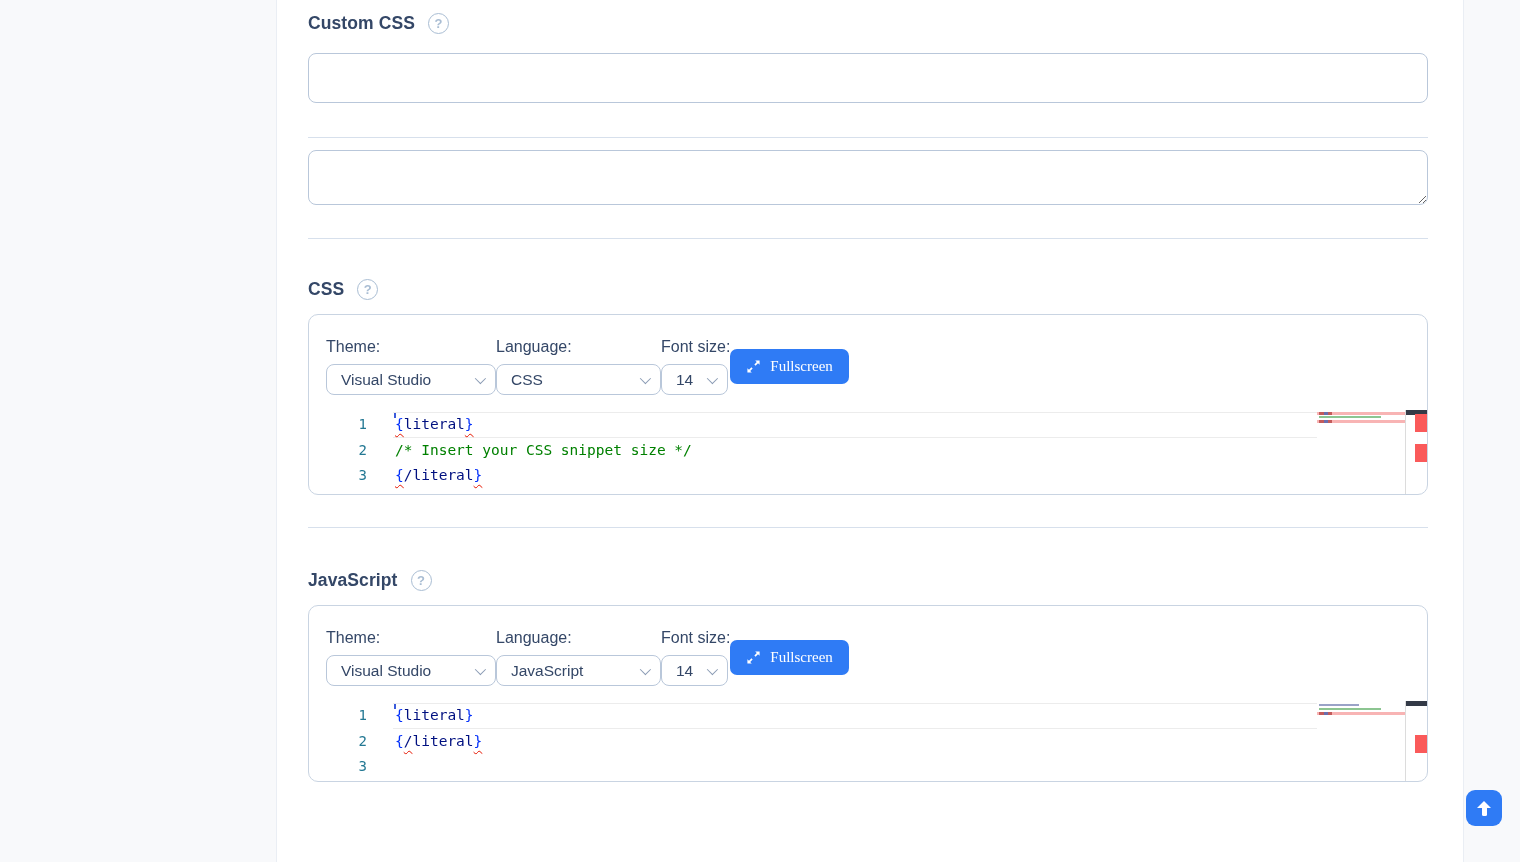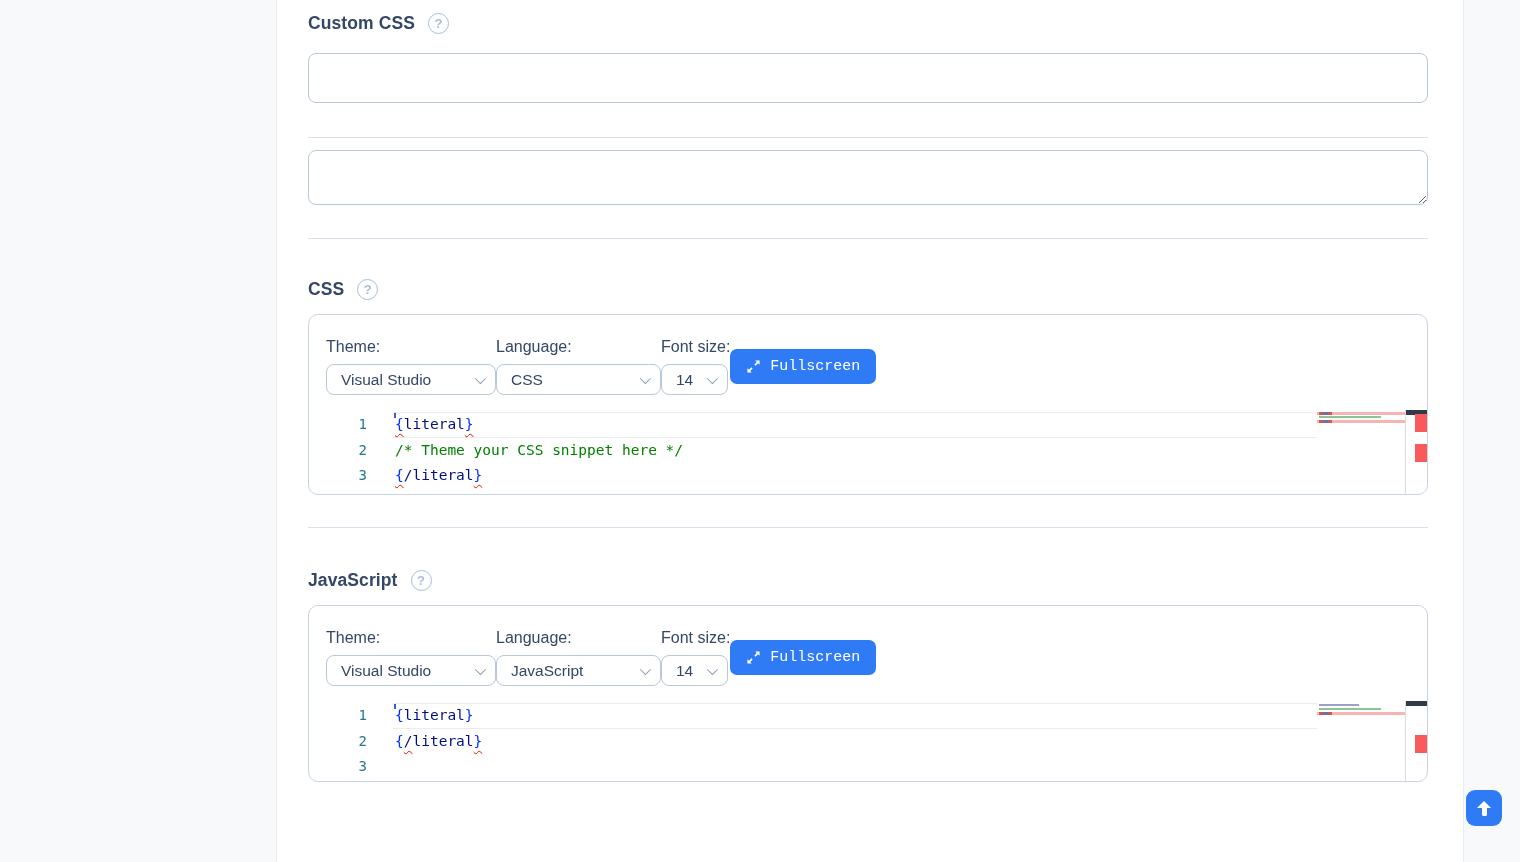--- a/index.html
+++ b/index.html
@@ -66,21 +66,21 @@
   .select-lang  { width: 165px; }
   .select-size  { width: 67px; }
   .chevron {
     width: 8px; height: 8px; border-right: 1.6px solid #8a9bb4;
     border-bottom: 1.6px solid #8a9bb4; transform: rotate(45deg) translateY(-2px);
     flex: 0 0 auto;
   }
   .fullscreen-btn {
     height: 35px; padding: 0 16px; border: none; border-radius: 7px;
     background: #2f7bf5; color: #fff; font-size: 15px;
-    font-family: Liberation Mono, monospace;
+    font-family: Liberation Serif, serif;
     display: inline-flex; align-items: center; gap: 9px; cursor: pointer;
   }
   
   .code-editor { display: flex; align-items: stretch; margin-top: 14px; }
   .gutter { width: 84px; padding: 2px 26px 0 0; text-align: right; flex: 0 0 auto; }
   .ln {
     font-family: "DejaVu Sans Mono", monospace; font-size: 14px;
     line-height: 25.5px; color: #237893;
   }
   .code-col { flex: 1 1 auto; padding-top: 2px; position: relative; overflow: hidden; }
@@ -197,21 +197,21 @@
       </button>
     </div>
     <div class="code-editor">
       <div class="gutter">
           <div class="ln">1</div>
           <div class="ln">2</div>
           <div class="ln">3</div>
         </div>
       <div class="code-col">
           <div class="cl current"><span class="tok-brace err">{</span><span class="tok-ident">literal</span><span class="tok-brace err">}</span></div>
-          <div class="cl"><span class="tok-comment">/* Theme your CSS snippet here */</span></div>
+          <div class="cl"><span class="tok-comment">/* Insert your CSS snippet size */</span></div>
           <div class="cl"><span class="tok-brace err">{</span><span class="tok-ident">/literal</span><span class="tok-brace err">}</span></div>
         </div>
       <div class="minimap">
           <div class="mm-row mm-err"></div>
           <div class="mm-row">
             <div class="mm-text mm-comment"></div>
           </div>
           <div class="mm-row mm-err"></div>
         </div>
       <div class="ruler">

